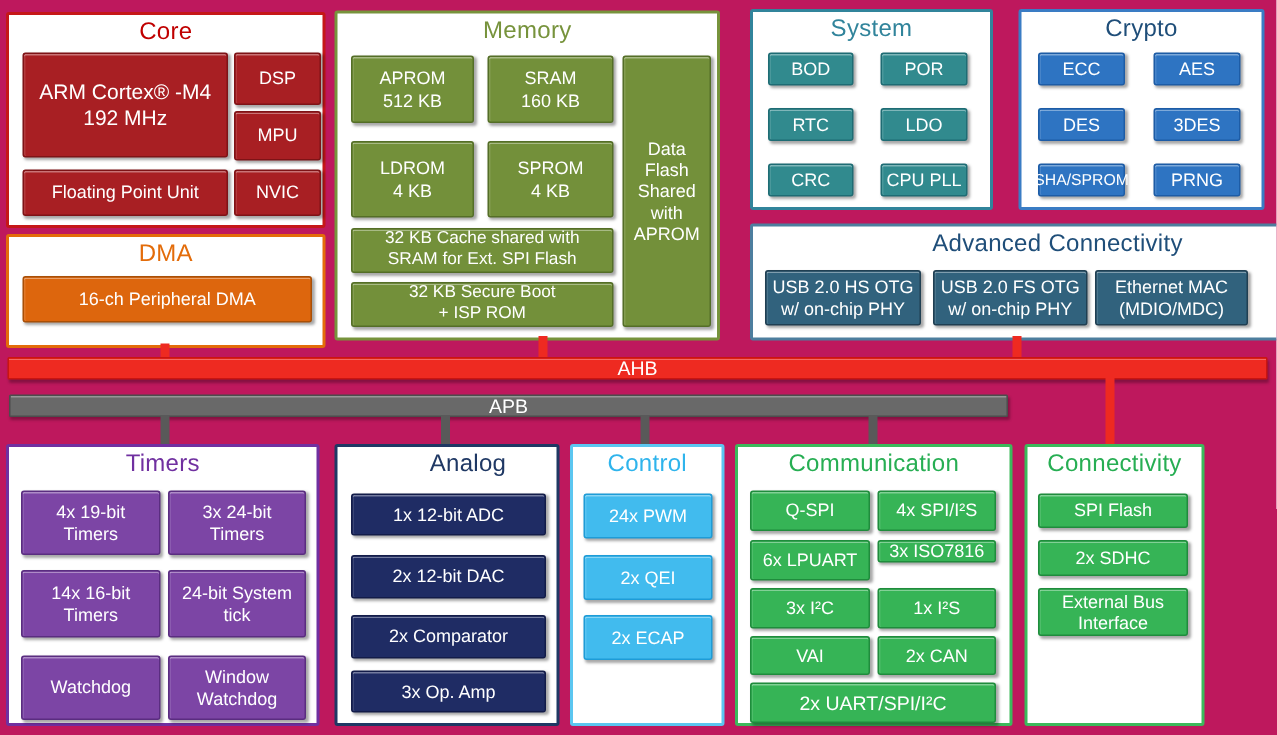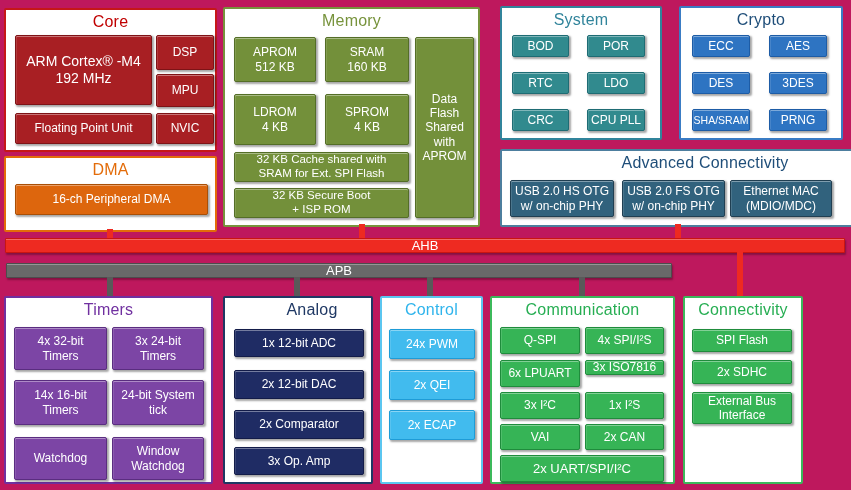--- a/index.html
+++ b/index.html
@@ -115,21 +115,21 @@
     <div class="blk system-b" style="left:10px;top:101px;width:57px;height:22px;">CRC</div>
     <div class="blk system-b" style="left:85px;top:101px;width:58px;height:22px;">CPU PLL</div>
   </div>
 
   <div class="section crypto-box" style="left:679px;top:6px;width:164px;height:134px;">
     <div class="sec-title crypto-t">Crypto</div>
     <div class="blk crypto-b" style="left:11px;top:27px;width:58px;height:22px;">ECC</div>
     <div class="blk crypto-b" style="left:88px;top:27px;width:58px;height:22px;">AES</div>
     <div class="blk crypto-b" style="left:11px;top:64px;width:58px;height:22px;">DES</div>
     <div class="blk crypto-b" style="left:88px;top:64px;width:58px;height:22px;">3DES</div>
-    <div class="blk crypto-b" style="left:11px;top:101px;width:58px;height:22px;font-size:10.5px;">SHA/SRAM</div>
+    <div class="blk crypto-b" style="left:11px;top:101px;width:58px;height:22px;font-size:10.5px;">SHA/SPROM</div>
     <div class="blk crypto-b" style="left:88px;top:101px;width:58px;height:22px;">PRNG</div>
   </div>
 
   <div class="section advconn-box" style="left:500px;top:149px;width:410px;height:78px;">
     <div class="sec-title advconn-t">Advanced Connectivity</div>
     <div class="blk advconn-b" style="left:8px;top:29px;width:104px;height:37px;">USB 2.0 HS OTG
 w/ on-chip PHY</div>
     <div class="blk advconn-b" style="left:120px;top:29px;width:103px;height:37px;">USB 2.0 FS OTG
 w/ on-chip PHY</div>
     <div class="blk advconn-b" style="left:228px;top:29px;width:102px;height:37px;">Ethernet MAC
@@ -150,21 +150,21 @@
     <span>APB</span>
   </div>
 
   <div class="conn gray-line" style="left:107px;top:277px;width:6px;height:20px;"></div>
   <div class="conn gray-line" style="left:294px;top:277px;width:6px;height:20px;"></div>
   <div class="conn gray-line" style="left:427px;top:277px;width:6px;height:20px;"></div>
   <div class="conn gray-line" style="left:579px;top:277px;width:6px;height:20px;"></div>
 
   <div class="section timers-box" style="left:4px;top:296px;width:209px;height:188px;">
     <div class="sec-title timers-t">Timers</div>
-    <div class="blk timers-b" style="left:8px;top:29px;width:93px;height:43px;">4x 32-bit
+    <div class="blk timers-b" style="left:8px;top:29px;width:93px;height:43px;">4x 19-bit
 Timers</div>
     <div class="blk timers-b" style="left:106px;top:29px;width:92px;height:43px;">3x 24-bit
 Timers</div>
     <div class="blk timers-b" style="left:8px;top:82px;width:93px;height:45px;">14x 16-bit
 Timers</div>
     <div class="blk timers-b" style="left:106px;top:82px;width:92px;height:45px;">24-bit System
 tick</div>
     <div class="blk timers-b" style="left:8px;top:139px;width:93px;height:43px;">Watchdog</div>
     <div class="blk timers-b" style="left:106px;top:139px;width:92px;height:43px;">Window
 Watchdog</div>

